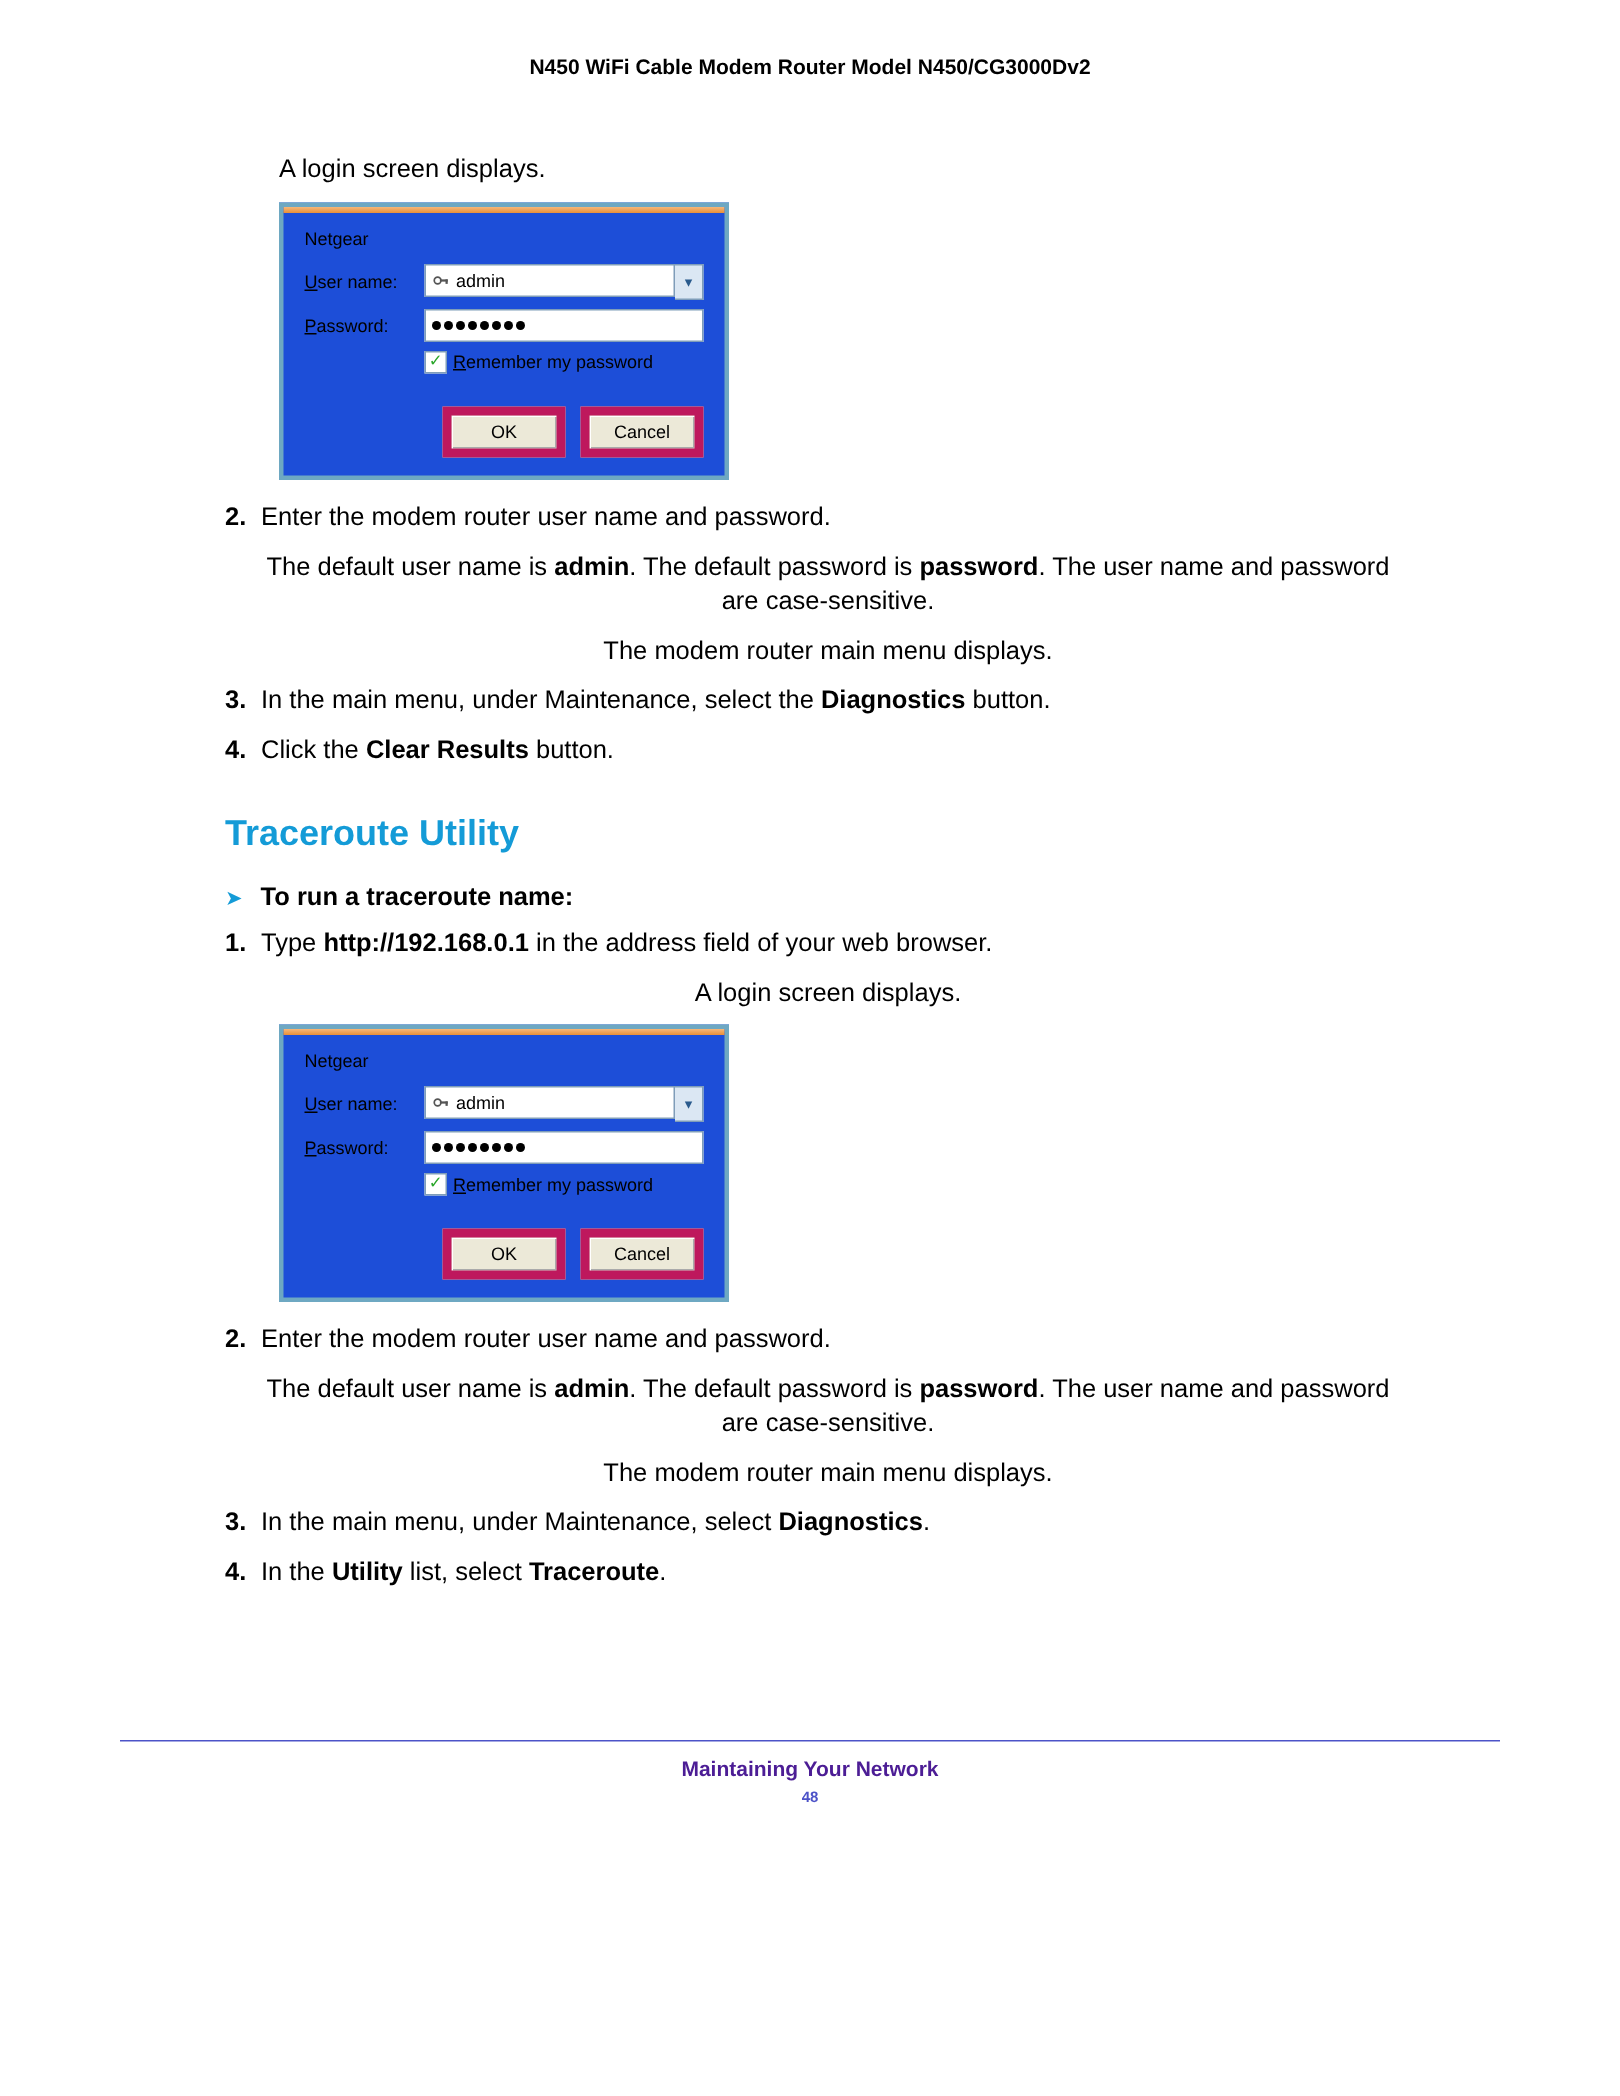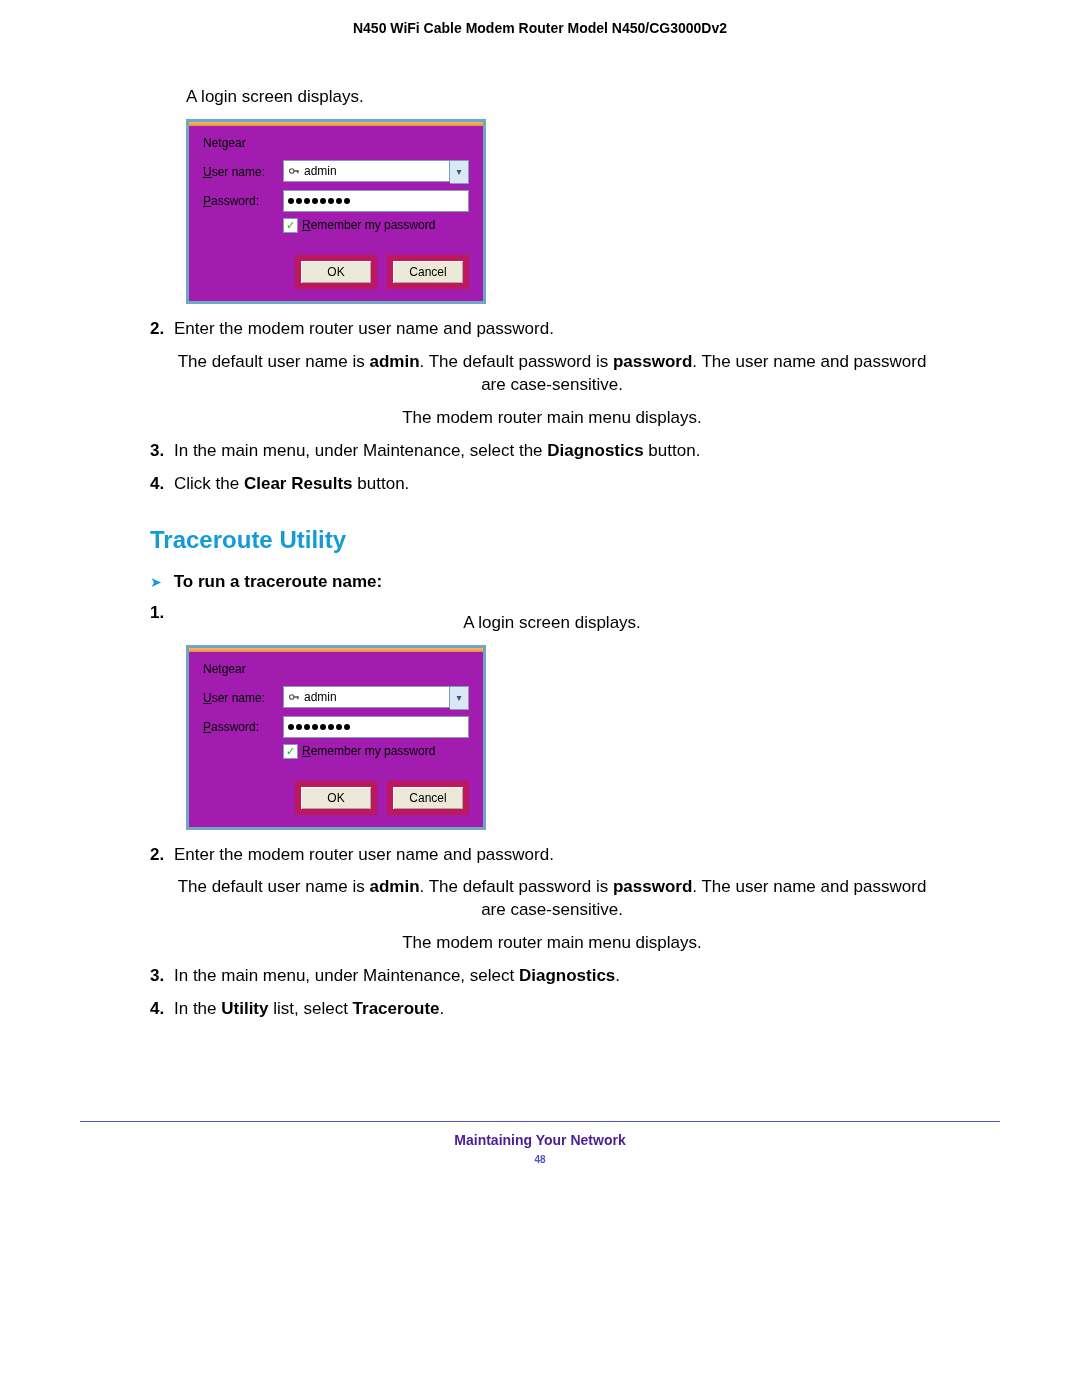--- a/index.html
+++ b/index.html
@@ -5,21 +5,21 @@
   body {
     margin: 0;
     padding: 0;
     background: #fff;
     font-family: Arial, Helvetica, sans-serif;
     font-size: 17px;
     color: #000;
     width: 1080px;
   }
   .page {
-    padding: 20px 150px 50px 150px;
+    padding: 36px 150px 50px 150px;
     box-sizing: border-box;
   }
   .header-title {
     font-family: "Trebuchet MS", "Segoe UI", sans-serif;
     font-weight: bold;
     font-size: 14px;
     text-align: center;
     color: #000;
     margin-bottom: 50px;
   }
@@ -42,21 +42,21 @@
     color: #149bd7;
     font-size: 14px;
     margin-right: 12px;
     margin-top: 2px;
   }
   .bullet-text { font-weight: bold; }
   
   .dialog {
     width: 300px;
     border: 3px solid #6ea8c2;
-    background: #a21caf;
+    background: #1d4ed8;
     font-family: Tahoma, Arial, sans-serif;
     font-size: 12px;
     color: #000;
     margin: 10px 0 14px 36px;
     box-sizing: border-box;
   }
   .dialog-title-bar {
     height: 4px;
     background: linear-gradient(#f6b77a,#e98f37);
   }
@@ -217,20 +217,23 @@
 
 
   <div class="bullet-row">
     <div class="arrow">➤</div>
     <div class="bullet-text">To run a traceroute name:</div>
   </div>
 
   <div class="proc-row body-text">
     <div class="proc-num">1.</div>
     <div class="proc-txt">
+      <div>
+        <span>Type </span><b>http://192.168.0.1</b><span> in the address field of your web browser.</span>
+      </div>
       <div class="para-gap">A login screen displays.</div>
     </div>
   </div>
 
   <div class="dialog">
     <div class="dialog-title-bar"></div>
     <div class="dialog-body">
       <div class="dlg-head">Netgear</div>
 
       <div class="dlg-row">

